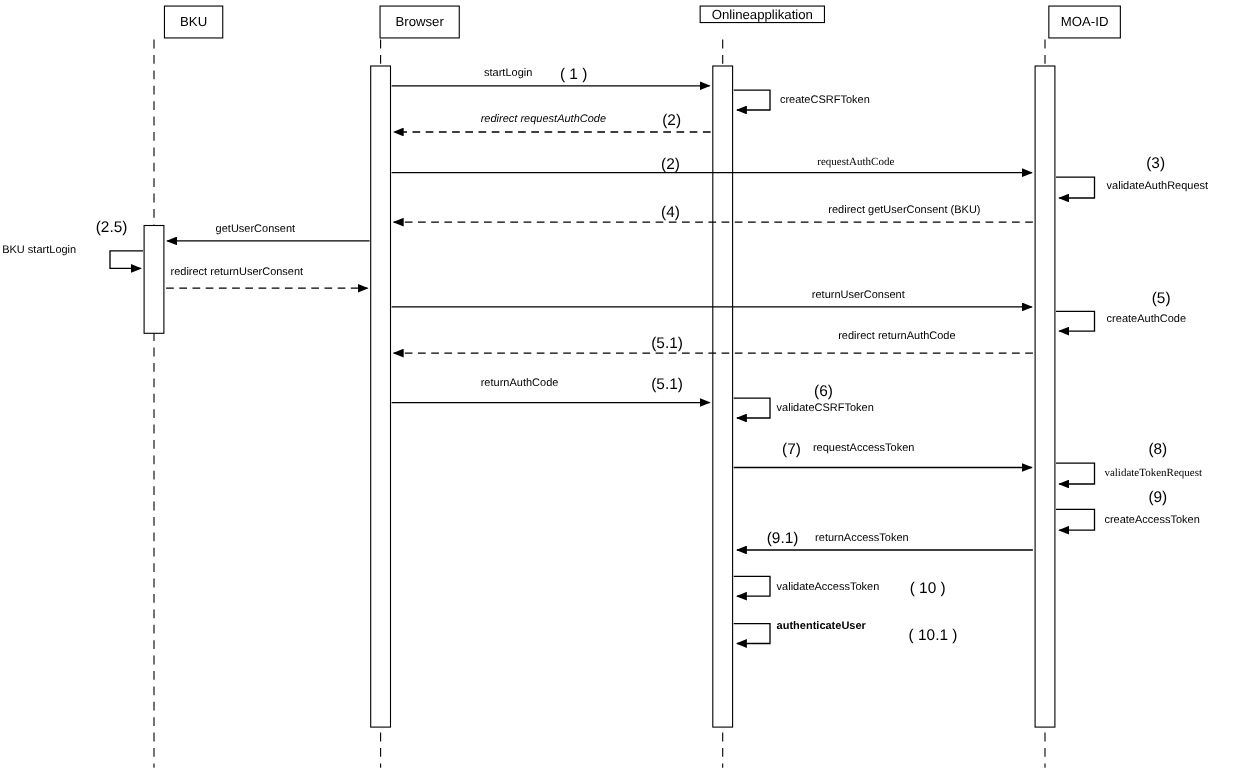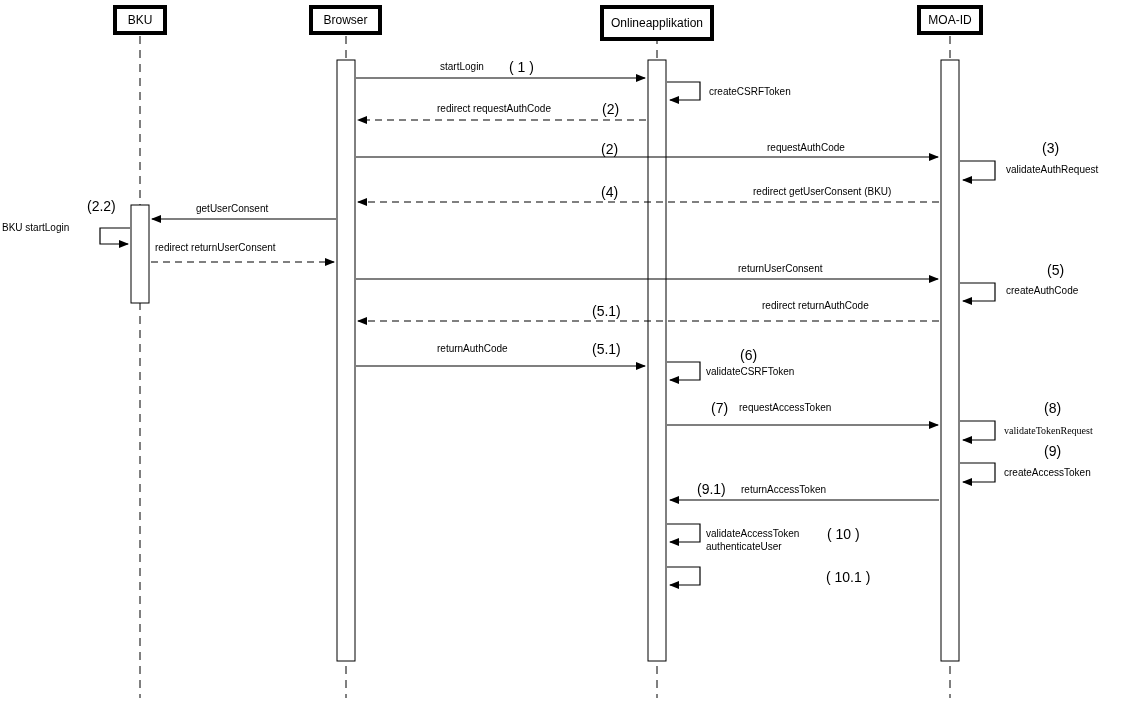--- a/index.html
+++ b/index.html
@@ -10,29 +10,30 @@
   #canvas {
     position: relative;
     width: 1138px;
     height: 705px;
     background: #ffffff;
     font-family: "Liberation Sans", sans-serif;
     overflow: hidden;
   }
   .lifeline-head {
     position: absolute;
-    border: 4px solid #000000;
+    border: 1px solid #000000;
     background: #fff;
     font-size: 12px;
     color: #000;
     text-align: right;
     line-height: 1.2;
     padding: 4px 8px;
     box-sizing: border-box;
     white-space: nowrap;
+    margin-left: 36px;
   }
   .msg-label {
     position: absolute;
     font-size: 10px;
     color: #000;
     white-space: nowrap;
   }
   .msg-num {
     position: absolute;
     font-size: 14px;
@@ -112,46 +113,46 @@
   </svg>
 
   <div class="lifeline-head" style="left:113px; top:5px; width:54px; height:30px; display:flex; align-items:center; justify-content:center;">
     <span>BKU</span>
   </div>
 
   <div class="lifeline-head" style="left:309px; top:5px; width:73px; height:30px; display:flex; align-items:center; justify-content:center;">
     <span>Browser</span>
   </div>
 
-  <div class="lifeline-head" style="left:600px; top:5px; width:114px; height:36px; display:flex; align-items:center; justify-content:center;">
+  <div class="lifeline-head" style="left:600px; top:5px; width:114px; height:16px; display:flex; align-items:center; justify-content:center;">
     <span>Onlineapplikation</span>
   </div>
 
   <div class="lifeline-head" style="left:917px; top:5px; width:66px; height:30px; display:flex; align-items:center; justify-content:center;">
     <span>MOA-ID</span>
   </div>
 
   <div class="msg-label" style="left:440px; top:61px;">startLogin</div>
   <div class="msg-num" style="left:509px; top:59px;">( 1 )</div>
 
   <div class="msg-label" style="left:709px; top:86px;">createCSRFToken</div>
 
-  <div class="msg-label" style="left:437px; top:103px;">redirect requestAuthCode</div>
+  <div class="msg-label" style="left:437px; top:103px;font-style:italic;">redirect requestAuthCode</div>
   <div class="msg-num" style="left:602px; top:101px;">(2)</div>
 
   <div class="msg-num" style="left:601px; top:141px;">(2)</div>
-  <div class="msg-label" style="left:767px; top:142px;">requestAuthCode</div>
+  <div class="msg-label" style="left:743px; top:142px;font-family:Liberation Serif, serif;">requestAuthCode</div>
 
   <div class="msg-num" style="left:1042px; top:140px;">(3)</div>
   <div class="msg-label" style="left:1006px; top:164px;">validateAuthRequest</div>
 
   <div class="msg-num" style="left:601px; top:184px;">(4)</div>
   <div class="msg-label" style="left:737px; top:186px;padding-left:16px;">redirect getUserConsent (BKU)</div>
 
-  <div class="msg-num" style="left:87px; top:198px;">(2.2)</div>
+  <div class="msg-num" style="left:87px; top:198px;">(2.5)</div>
   <div class="msg-label" style="left:196px; top:203px;">getUserConsent</div>
 
   <div class="msg-label" style="left:2px; top:222px;">BKU startLogin</div>
 
   <div class="msg-label" style="left:155px; top:242px;">redirect returnUserConsent</div>
 
   <div class="msg-label" style="left:738px; top:263px;">returnUserConsent</div>
 
   <div class="msg-num" style="left:1047px; top:262px;">(5)</div>
   <div class="msg-label" style="left:1006px; top:285px;">createAuthCode</div>
@@ -173,16 +174,16 @@
 
   <div class="msg-num" style="left:1044px; top:443px;">(9)</div>
   <div class="msg-label" style="left:1004px; top:467px;">createAccessToken</div>
 
   <div class="msg-num" style="left:697px; top:481px;">(9.1)</div>
   <div class="msg-label" style="left:741px; top:484px;">returnAccessToken</div>
 
   <div class="msg-label" style="left:706px; top:528px;">validateAccessToken</div>
   <div class="msg-num" style="left:827px; top:526px;">( 10 )</div>
 
-  <div class="msg-label" style="left:706px; top:541px;">authenticateUser</div>
+  <div class="msg-label" style="left:706px; top:564px;font-weight:bold;">authenticateUser</div>
   <div class="msg-num" style="left:826px; top:569px;">( 10.1 )</div>
 
 </div>
 
 </body></html>

